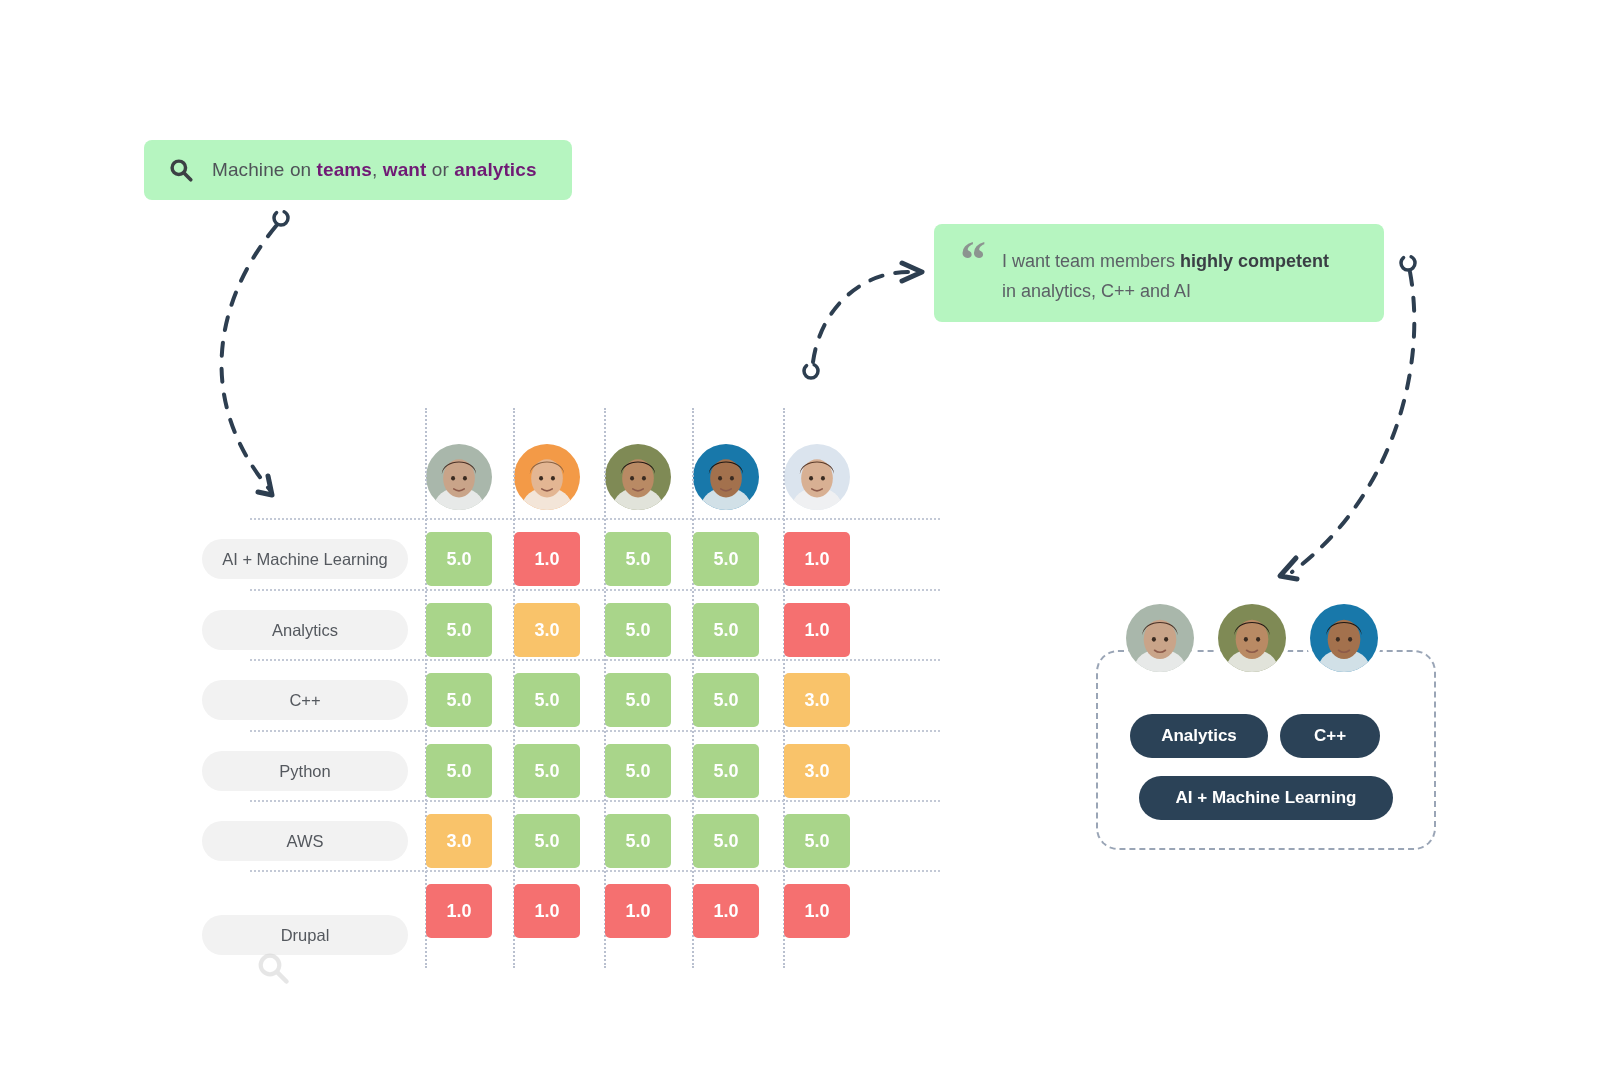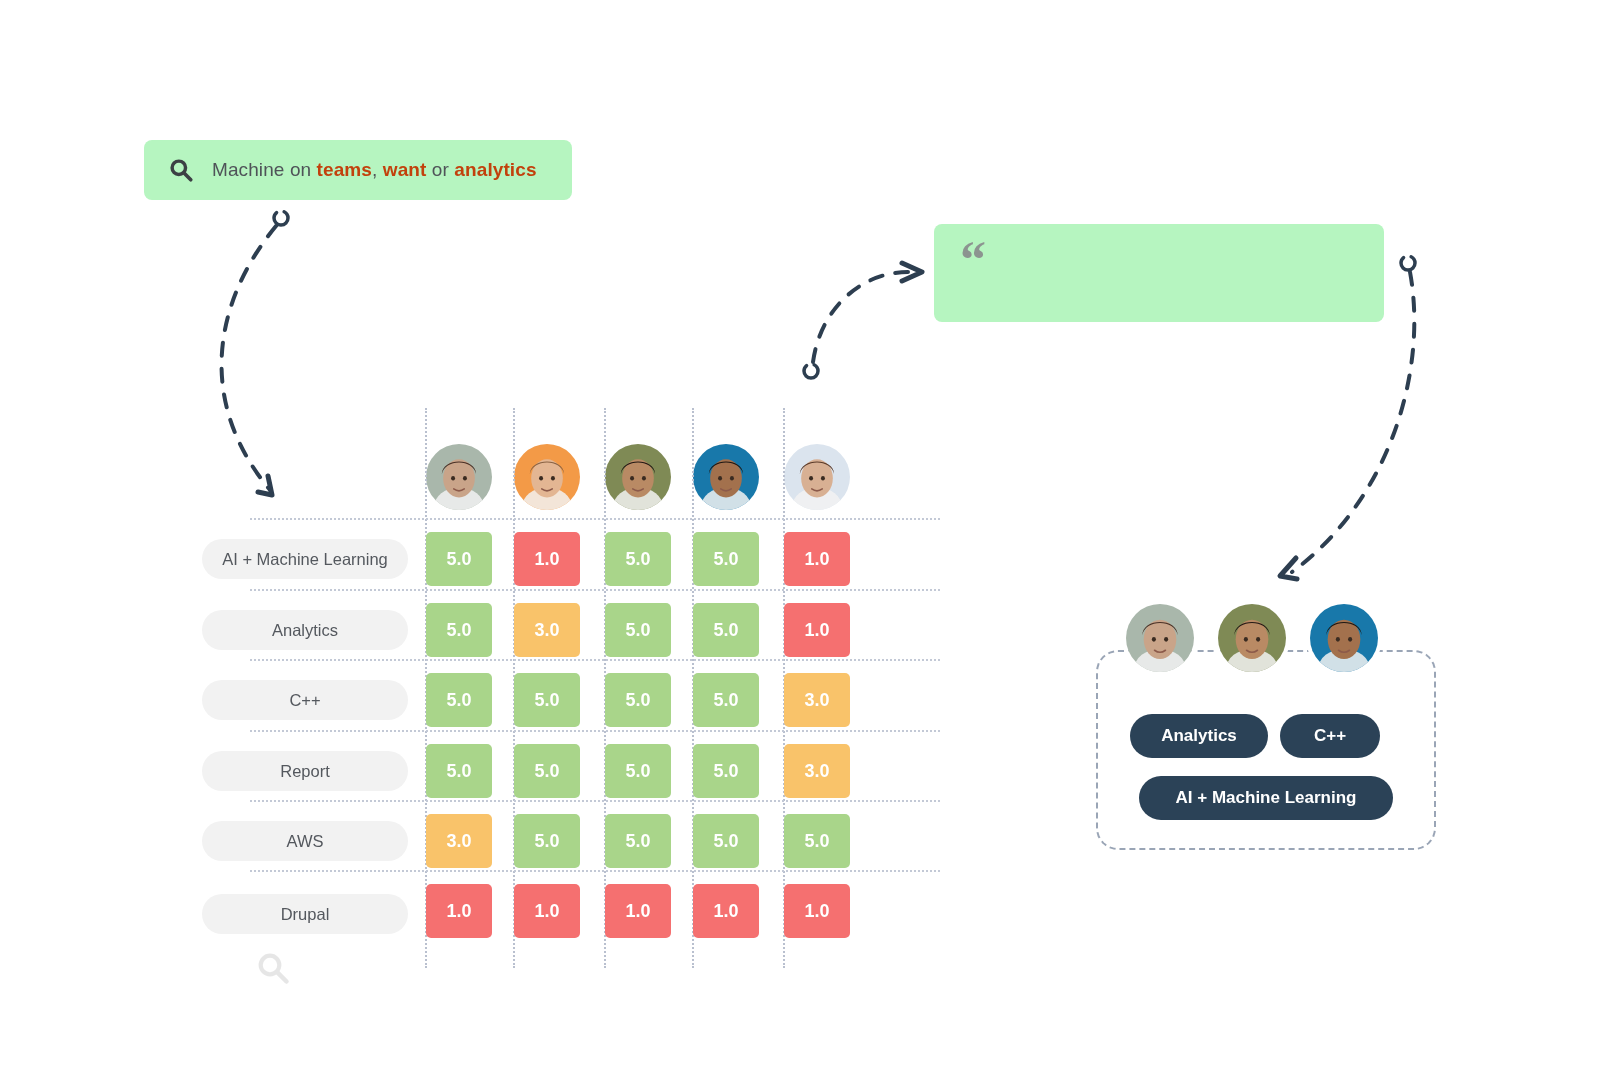--- a/index.html
+++ b/index.html
@@ -36,21 +36,21 @@
     align-items: center;
     padding-left: 24px;
   }
   #search-pill .mag { width: 26px; height: 26px; flex: 0 0 26px; margin-right: 18px; }
   #search-pill .txt {
     font-size: 19px;
     color: #4f5358;
     letter-spacing: .1px;
     white-space: nowrap;
   }
-  #search-pill .txt b { color: #c2410c; font-weight: 700; text-align: center; }
+  #search-pill .txt b { color: #701a75; font-weight: 700; text-align: center; }
 
   
   #quote-bubble {
     position: absolute;
     left: 934px; top: 224px;
     width: 450px; height: 98px;
     background: #b6f5c0;
     border-radius: 8px;
     display: flex;
     align-items: flex-start;
@@ -195,20 +195,24 @@
   <div id="search-pill">
     <svg class="mag" viewBox="0 0 24 24">
       <circle cx="10" cy="10" r="6.2" fill="none" stroke="#3c4044" stroke-width="3.2"></circle>
       <line x1="14.6" y1="14.6" x2="21" y2="21" stroke="#3c4044" stroke-width="3.4" stroke-linecap="round"></line>
     </svg>
     <div class="txt"><span>Machine on </span><b>teams</b><span>, </span><b>want</b><span> or </span><b>analytics</b></div>
   </div>
 
   <div id="quote-bubble">
     <div class="qmark">“</div>
+    <div class="qtext">
+      <span>I want team members </span><b>highly competent</b><br>
+      <span>in analytics, C++ and AI</span>
+    </div>
   </div>
 
   <div id="matrix">
     <div class="avatar-row" id="avatar-host">
         <div class="avatar" style="left: 230px;"><svg viewBox="0 0 100 100" width="66" height="66">
             <rect width="100" height="100" fill="#a9b7ab"></rect>
             <ellipse cx="50" cy="96" rx="38" ry="30" fill="#f2f2f2" opacity="0.85"></ellipse>
             <ellipse cx="50" cy="52" rx="24" ry="29" fill="#c9a489"></ellipse>
             <path d="M24 46 C24 20, 76 20, 76 46 C74 34, 62 28, 50 28 C38 28, 26 34, 24 46 Z" fill="#4a3227"></path>
             <ellipse cx="41" cy="52" rx="3" ry="3.4" fill="#3a2b21"></ellipse>
@@ -264,23 +268,23 @@
         <div class="hline" style="top: 189px;"></div>
         <div class="hline" style="top: 259px;"></div>
         <div class="hline" style="top: 330px;"></div>
         <div class="hline" style="top: 400px;"></div>
         <div class="hline" style="top: 470px;"></div>
       </div>
     <div id="rowpills">
         <div class="row-pill" style="top: 139px;">AI + Machine Learning</div>
         <div class="row-pill" style="top: 210px;">Analytics</div>
         <div class="row-pill" style="top: 280px;">C++</div>
-        <div class="row-pill" style="top: 351px;">Report</div>
+        <div class="row-pill" style="top: 351px;">Python</div>
         <div class="row-pill" style="top: 421px;">AWS</div>
-        <div class="row-pill" style="top: 494px;">Drupal</div>
+        <div class="row-pill" style="top: 515px;">Drupal</div>
       </div>
     <div id="cells">
         <div class="cell c-high" style="left: 230px; top: 132px;">5.0</div>
         <div class="cell c-low" style="left: 318px; top: 132px;">1.0</div>
         <div class="cell c-high" style="left: 409px; top: 132px;">5.0</div>
         <div class="cell c-high" style="left: 497px; top: 132px;">5.0</div>
         <div class="cell c-low" style="left: 588px; top: 132px;">1.0</div>
         <div class="cell c-high" style="left: 230px; top: 203px;">5.0</div>
         <div class="cell c-mid" style="left: 318px; top: 203px;">3.0</div>
         <div class="cell c-high" style="left: 409px; top: 203px;">5.0</div>

